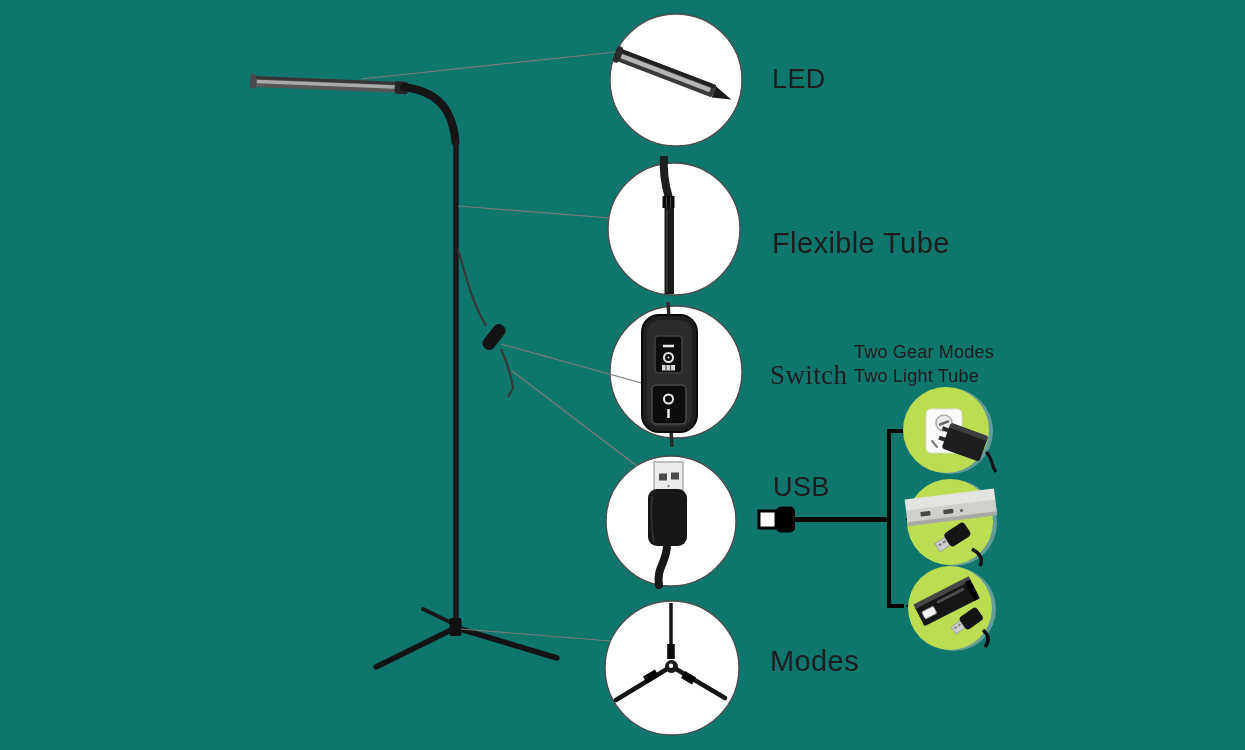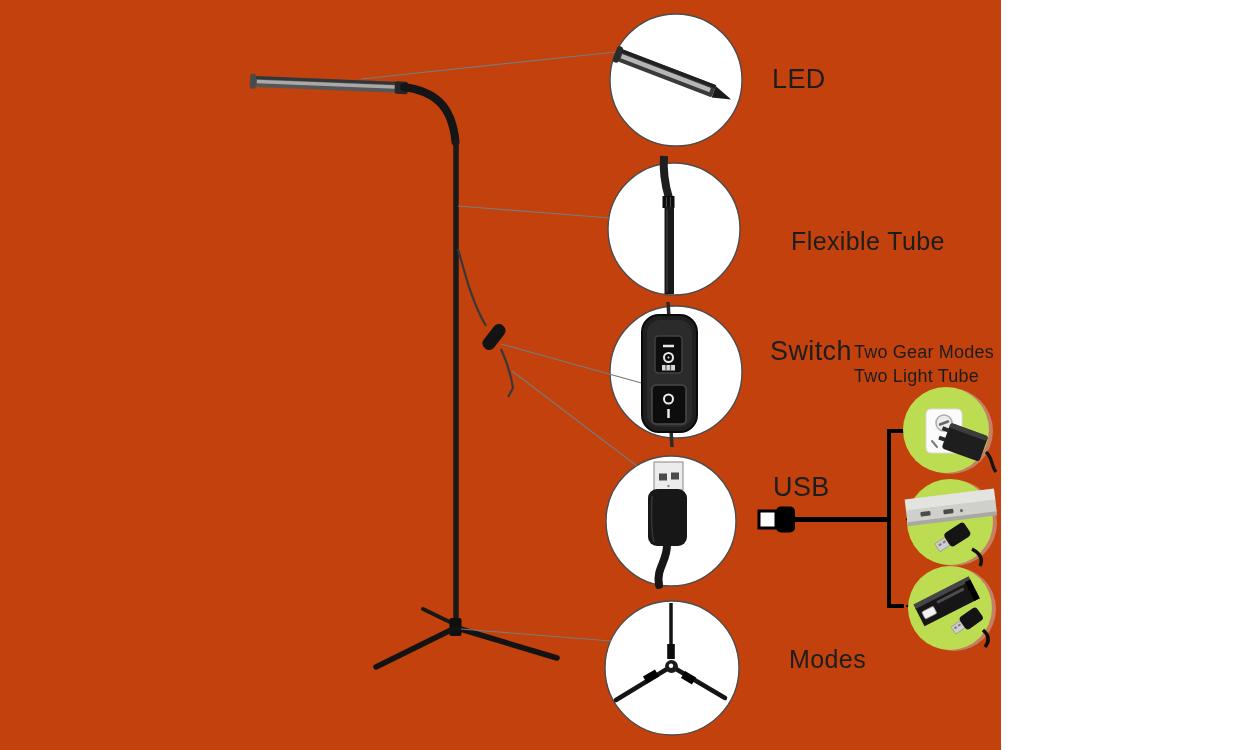--- a/index.html
+++ b/index.html
@@ -1,31 +1,31 @@
 <!DOCTYPE html>
 <html><head>
 <meta charset="utf-8">
 <style>
   html,body{margin:0;padding:0;background:#ffffff;}
   #stage{
     position:relative;
-    width:1001px;height:750px;
-    background:#c2410c;
+    width:1245px;height:750px;
+    background:#0f766e;
     overflow:hidden;
     font-family:"Liberation Sans", sans-serif;
   }
   #stage svg{position:absolute;left:0;top:0;}
   .label{
     position:absolute;
     color:#1d1d1d;
     white-space:nowrap;
     letter-spacing:0.4px;
   }
   .label-big{font-size:27px;}
-  .label-mid{font-size:25px;margin-left:19px;}
+  .label-mid{font-size:29px;}
   .label-note{font-size:18px;letter-spacing:0.2px;}
 </style>
 </head>
 <body>
 
 <div id="stage">
 
   <svg width="1245" height="750" viewBox="0 0 1245 750">
 
     <g>
@@ -192,21 +192,21 @@
         <rect x="963" y="615" width="21" height="15" rx="3.5" fill="#131313"></rect>
       </g>
       <path d="M 983 630 C 990 636 989 642 985 647" fill="none" stroke="#0e0e0e" stroke-width="3.4"></path>
     </g>
   </svg>
 
   <div class="label label-big" style="left:772px;top:64px;">LED</div>
 
   <div class="label label-mid" style="left:772px;top:227px;">Flexible Tube</div>
 
-  <div class="label label-big" style="left:770px;top:336px;">Switch</div>
+  <div class="label label-big" style="left:770px;top:360px;font-family:Liberation Serif, serif;">Switch</div>
 
   <div class="label label-note" style="left:854px;top:342px;">Two Gear Modes</div>
 
   <div class="label label-note" style="left:854px;top:366px;">Two Light Tube</div>
 
   <div class="label label-big" style="left:773px;top:472px;">USB</div>
 
   <div class="label label-mid" style="left:770px;top:645px;">Modes</div>
 
 </div>

